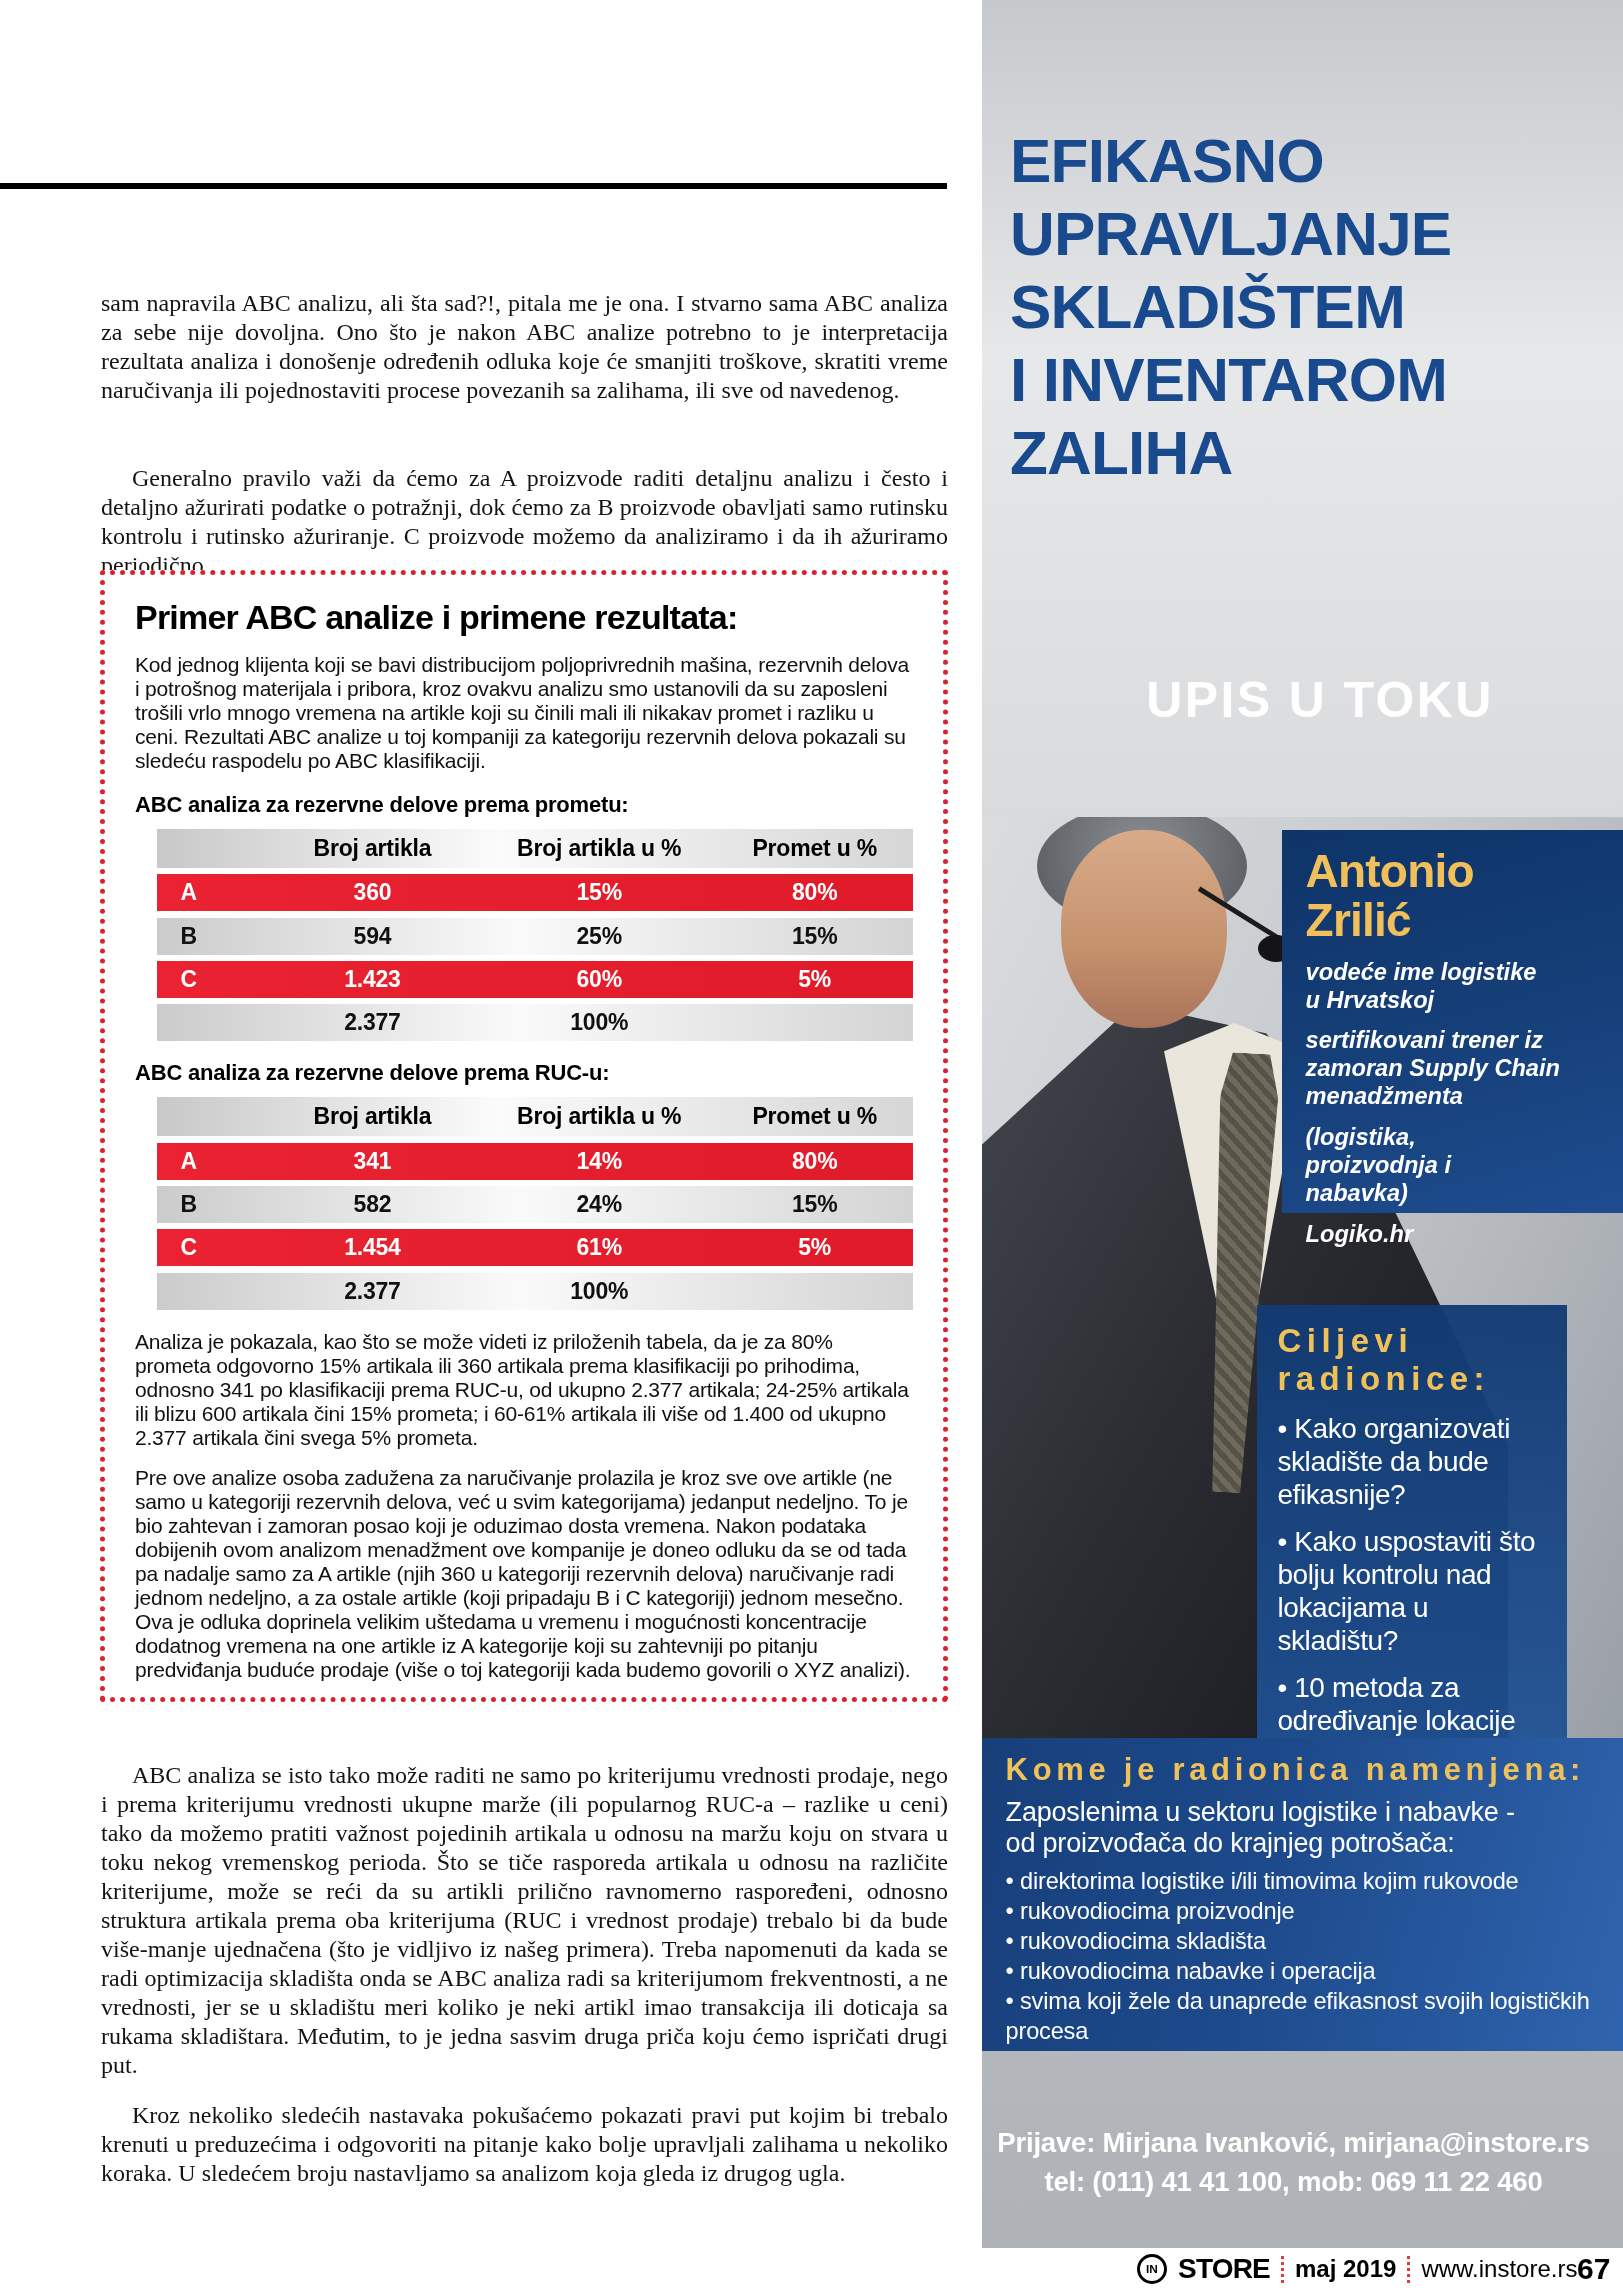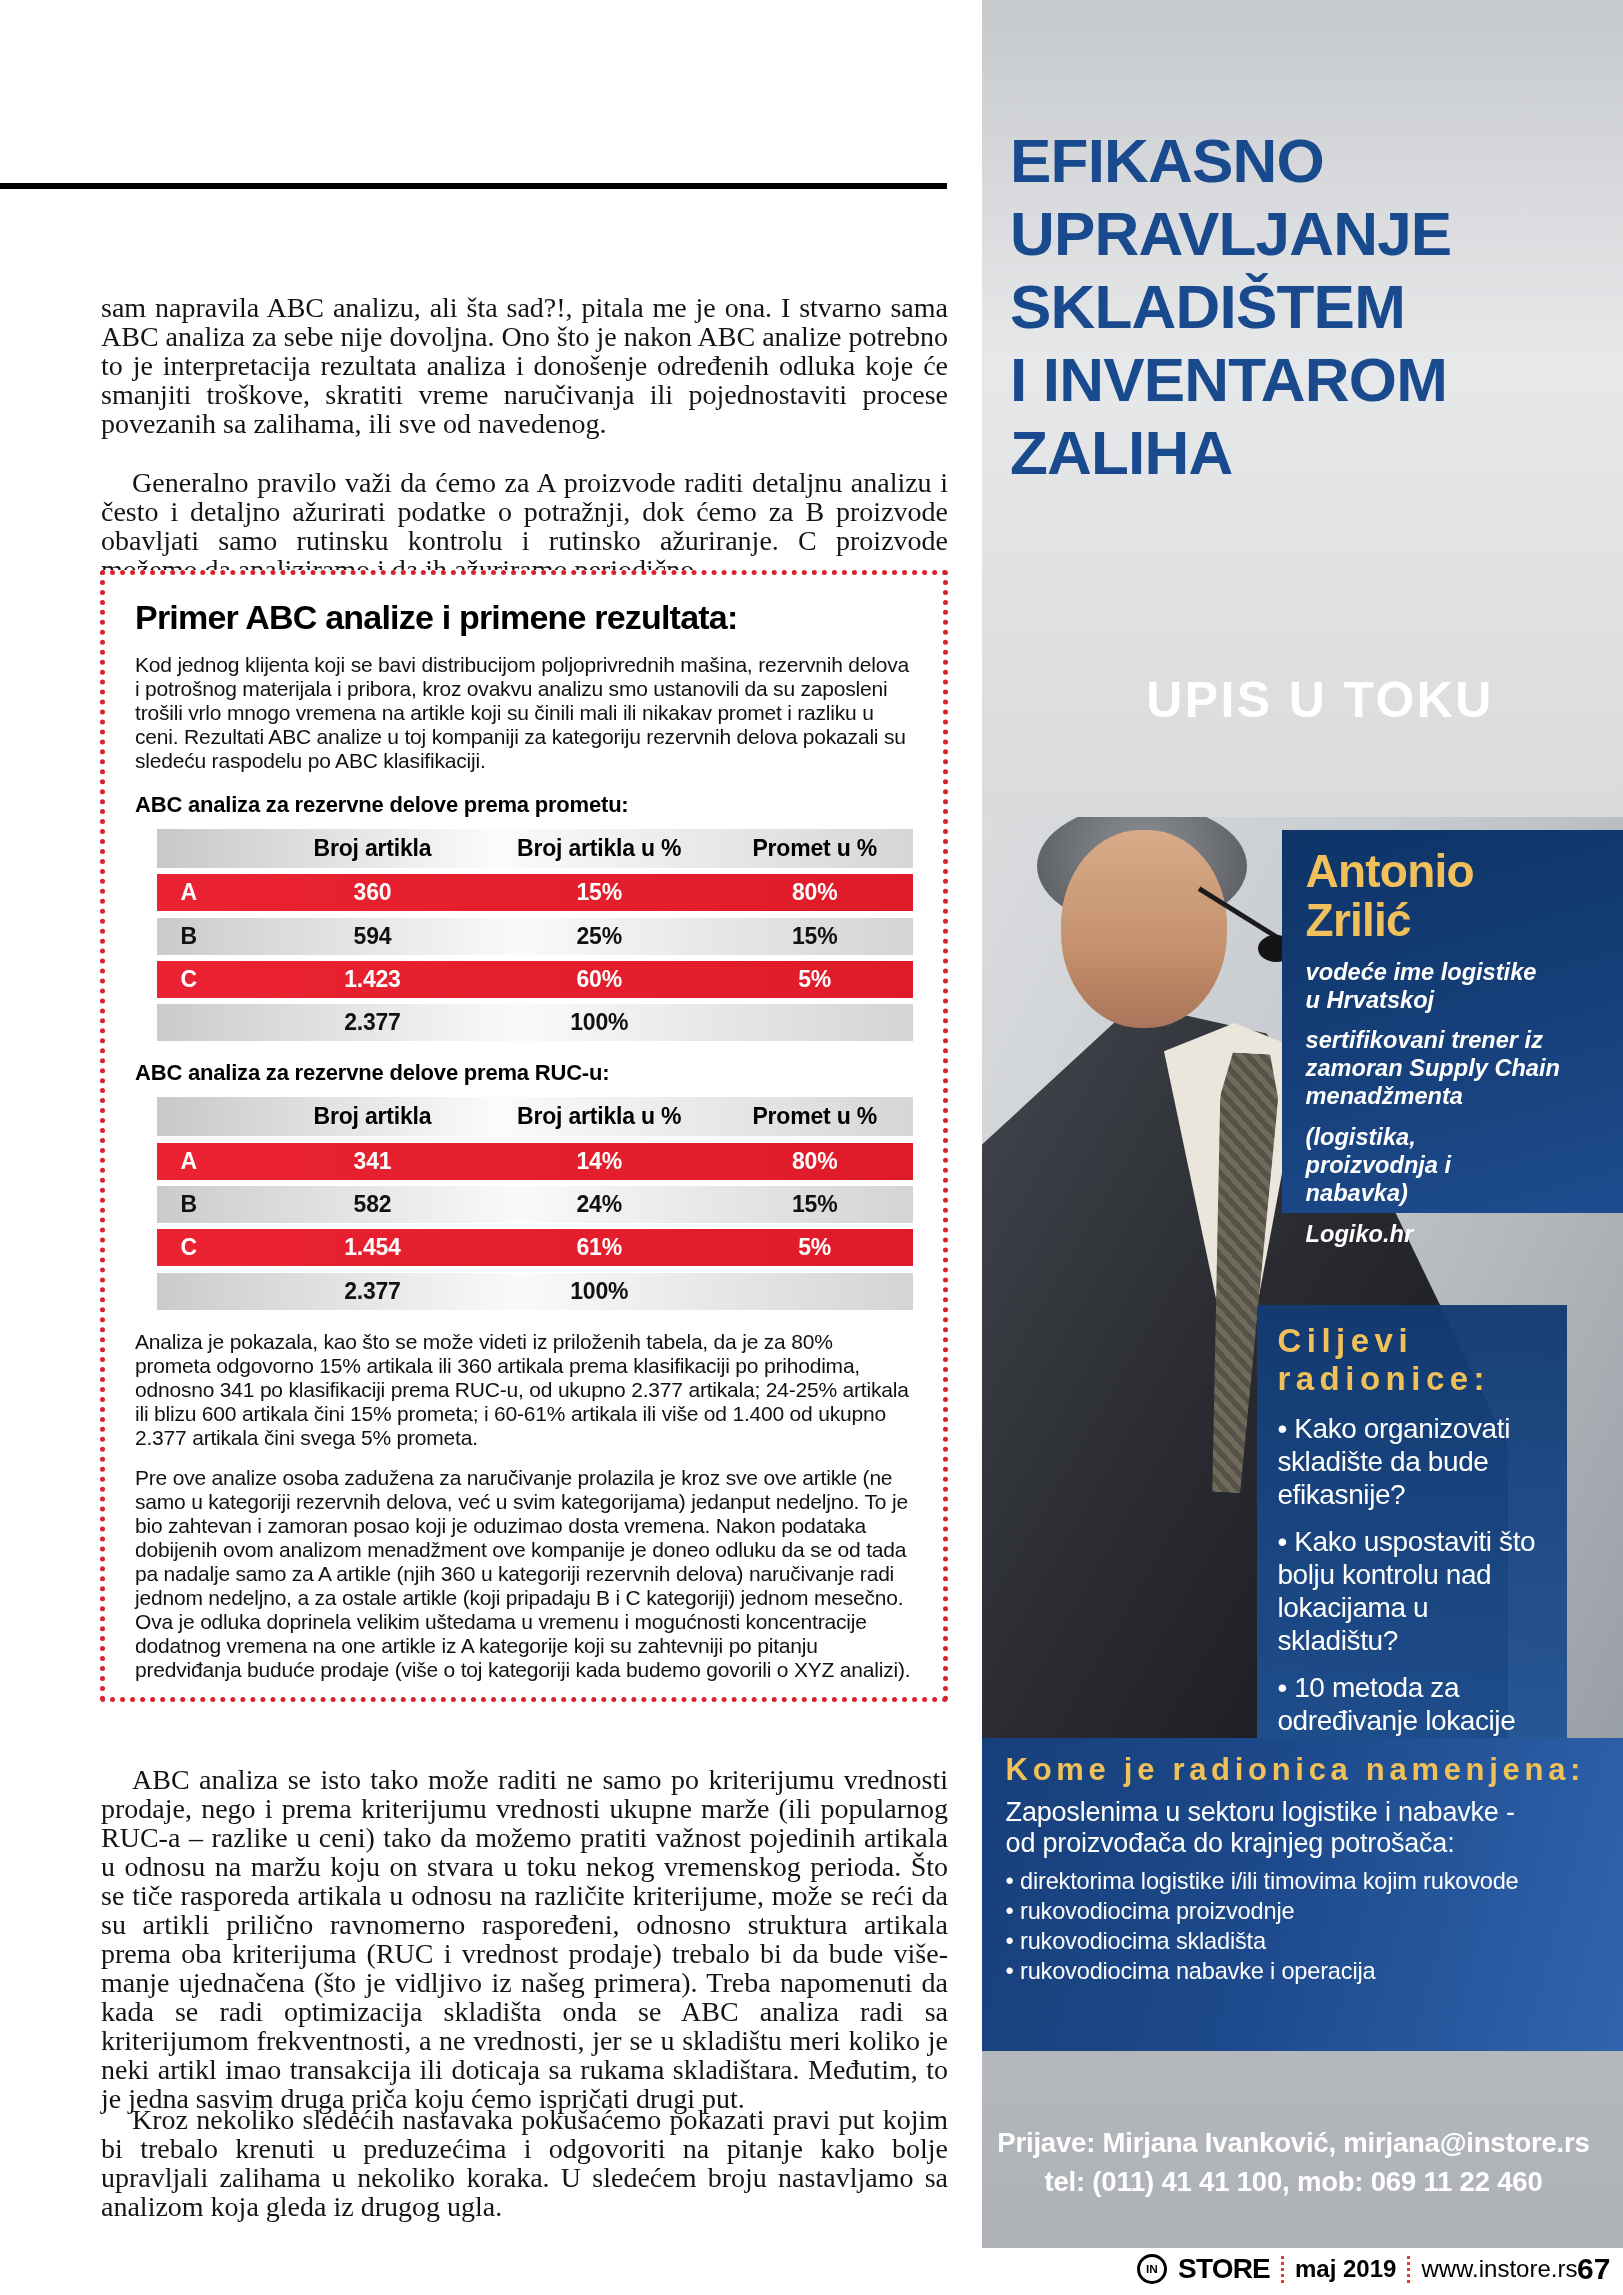--- a/index.html
+++ b/index.html
@@ -3,21 +3,21 @@
 <meta charset="utf-8">
 <style>
   html,body{margin:0;padding:0;}
   body{width:1623px;height:2295px;position:relative;background:#ffffff;overflow:hidden;
        font-family:"Liberation Sans","DejaVu Sans",sans-serif;}
   .abs{position:absolute;}
 
   
   .top-rule{left:0;top:183px;width:947px;height:5.5px;background:#000;}
   .serif-par{left:101px;width:847px;font-family:"Liberation Serif","DejaVu Serif",serif;
-             font-size:28px;line-height:29px;color:#141414;text-align:justify;}
+             font-size:24px;line-height:29px;color:#141414;text-align:justify;}
   .indent{text-indent:31px;}
   #para1{top:265px;}
   #para2{top:440px;}
   #para3{top:1737px;}
   #para4{top:2077px;}
 
   
   .example-box{left:100px;top:570px;width:848px;height:1132px;box-sizing:border-box;
                border:5.5px dotted #d8232f;border-radius:3.1px;padding:20.4px 30px;overflow:hidden;background:#fff;}
   .box-title{font-size:34px;font-weight:800;letter-spacing:-0.8px;color:#000;margin:3.1px 0 15.7px 0;}
@@ -235,20 +235,21 @@
 
 <div class="abs audience-panel">
   <div class="audience-heading">Kome je radionica namenjena:</div>
   <div class="audience-sub">Zaposlenima u sektoru logistike i nabavke -
 od proizvođača do krajnjeg potrošača:</div>
   <ul class="audience-list">
       <li>direktorima logistike i/ili timovima kojim rukovode</li>
       <li>rukovodiocima proizvodnje</li>
       <li>rukovodiocima skladišta</li>
       <li>rukovodiocima nabavke i operacija</li>
+      <li>svima koji žele da unaprede efikasnost svojih logističkih procesa</li>
     </ul>
 </div>
 
 <div class="abs contact-box">
   <div>Prijave: Mirjana Ivanković, mirjana@instore.rs</div>
   <div>tel: (011) 41 41 100, mob: 069 11 22 460</div>
 </div>
 
 <div class="abs footer">
   <div class="logo-circle">IN</div>

